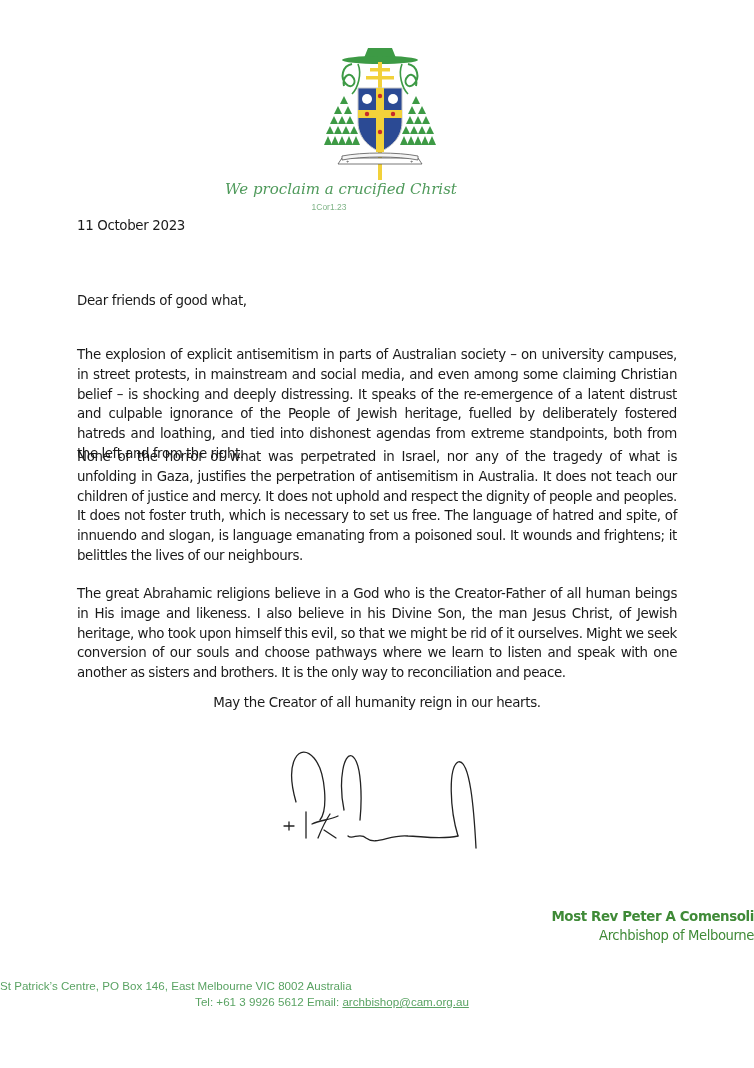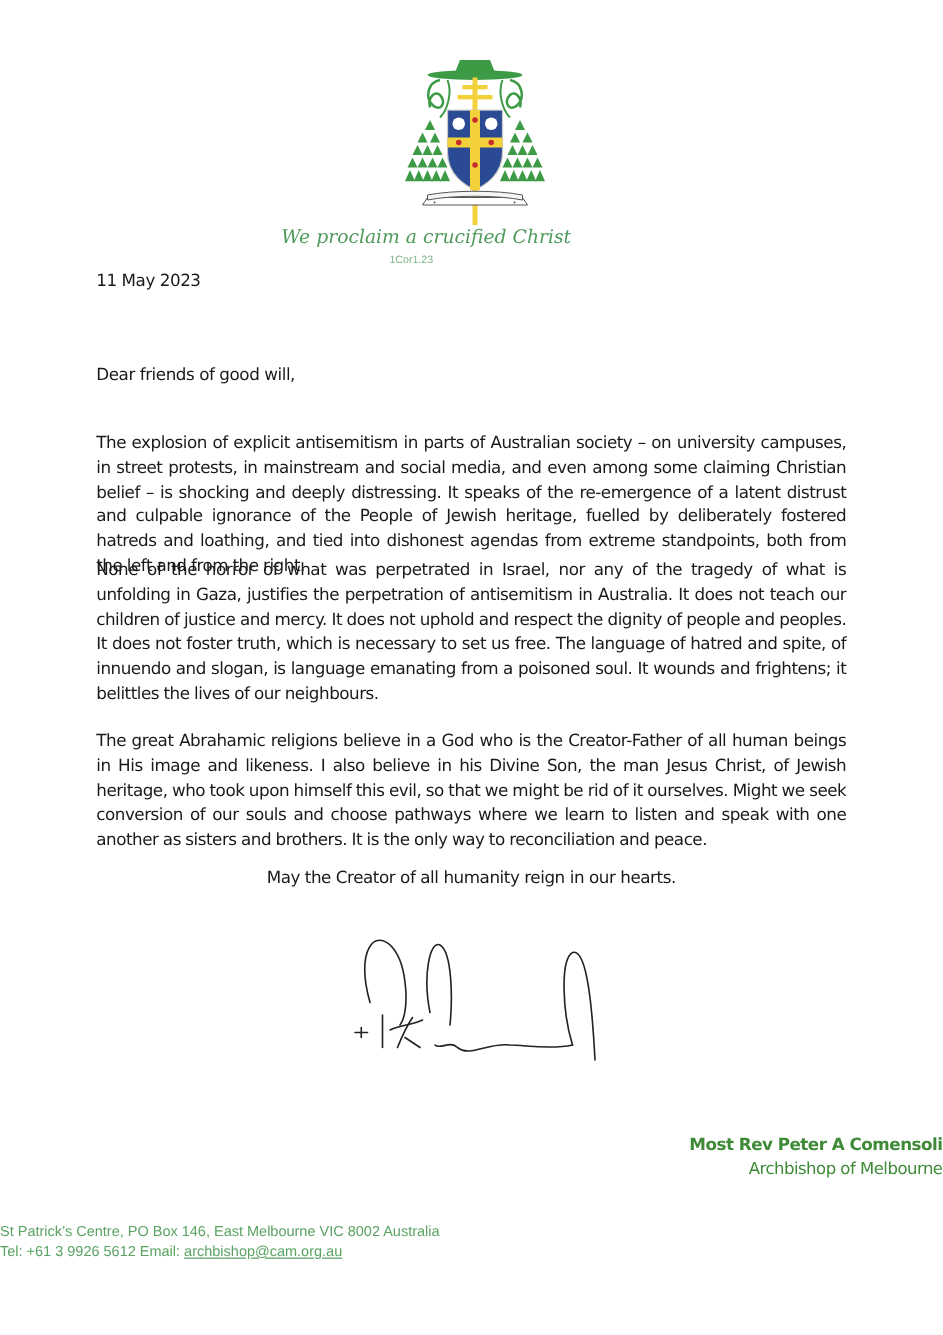--- a/index.html
+++ b/index.html
@@ -11,21 +11,21 @@
     .salutation { position: absolute; left: 77px; top: 293px; font-size: 13.4px; letter-spacing: -0.35px; }
     .para { position: absolute; left: 77px; width: 600px; font-size: 13.4px; line-height: 19.8px; letter-spacing: -0.38px; word-spacing: -0.3px; text-align: justify; text-align-last: left; }
     .p1 { top: 345px; }
     .p2 { top: 447px; }
     .p3 { top: 584px; }
     .closing { position: absolute; left: 0; width: 754px; top: 695px; text-align: center; font-size: 13.4px; letter-spacing: -0.35px; }
     .signature { position: absolute; left: 280px; top: 740px; width: 200px; height: 110px; }
     .name { position: absolute; left: 0; width: 754px; top: 909px; text-align: right; font-family: "DejaVu Sans", sans-serif; font-weight: bold; font-size: 13.4px; letter-spacing: -0.4px; color: #3f8a37; }
     .role { position: absolute; left: 0; width: 754px; top: 928px; text-align: right; font-size: 13.2px; letter-spacing: -0.4px; color: #3f8a37; }
     .addr { position: absolute; left: 0; width: 754px; top: 979px; font-family: "Liberation Sans", sans-serif; font-size: 11.6px; color: #5aa363; }
-    .contact { position: absolute; left: 0; width: 664px; top: 995px; text-align: left; font-family: "Liberation Sans", sans-serif; font-size: 11.6px; color: #5aa363; }
+    .contact { position: absolute; left: 0; width: 664px; top: 995px; text-align: center; font-family: "Liberation Sans", sans-serif; font-size: 11.6px; color: #5aa363; }
     .contact a { color: #5aa363; text-decoration: underline; }
   </style>
 </head>
 <body>
 
 <svg class="crest" viewBox="0 0 116 142" xmlns="http://www.w3.org/2000/svg">
 
   <path d="M46 4 L70 4 L74 14 L42 14 Z" fill="#3d9a45"></path>
   <ellipse cx="58" cy="16" rx="38" ry="4" fill="#3d9a45"></ellipse>
 
@@ -90,22 +90,22 @@
 
   <path d="M20 114 H96 L100 120 H16 Z" fill="#ffffff" stroke="#555" stroke-width="0.8"></path>
   <path d="M20 112 C40 108 76 108 96 112 L96 116 C76 112 40 112 20 116 Z" fill="#f5f5f5" stroke="#555" stroke-width="0.8"></path>
   <text x="24" y="119" font-size="4" fill="#444" font-family="DejaVu Sans, sans-serif">+</text>
   <text x="88" y="119" font-size="4" fill="#444" font-family="DejaVu Sans, sans-serif">+</text>
 </svg>
 
 <div class="motto">We proclaim a crucified Christ</div>
 <div class="ref">1Cor1.23</div>
 
-<div class="date">11 May 2023</div>
-<div class="salutation">Dear friends of good will,</div>
+<div class="date">11 October 2023</div>
+<div class="salutation">Dear friends of good what,</div>
 
 <div class="para p1">The explosion of explicit antisemitism in parts of Australian society – on university campuses, in street protests, in mainstream and social media, and even among some claiming Christian belief – is shocking and deeply distressing. It speaks of the re-emergence of a latent distrust and culpable ignorance of the People of Jewish heritage, fuelled by deliberately fostered hatreds and loathing, and tied into dishonest agendas from extreme standpoints, both from the left and from the right.</div>
 <div class="para p2">None of the horror of what was perpetrated in Israel, nor any of the tragedy of what is unfolding in Gaza, justifies the perpetration of antisemitism in Australia. It does not teach our children of justice and mercy. It does not uphold and respect the dignity of people and peoples. It does not foster truth, which is necessary to set us free. The language of hatred and spite, of innuendo and slogan, is language emanating from a poisoned soul. It wounds and frightens; it belittles the lives of our neighbours.</div>
 <div class="para p3">The great Abrahamic religions believe in a God who is the Creator-Father of all human beings in His image and likeness. I also believe in his Divine Son, the man Jesus Christ, of Jewish heritage, who took upon himself this evil, so that we might be rid of it ourselves. Might we seek conversion of our souls and choose pathways where we learn to listen and speak with one another as sisters and brothers. It is the only way to reconciliation and peace.</div>
 
 <div class="closing">May the Creator of all humanity reign in our hearts.</div>
 
 <svg class="signature" viewBox="0 0 200 110" xmlns="http://www.w3.org/2000/svg">
   <g fill="none" stroke="#222" stroke-width="1.3" stroke-linecap="round">
     <path d="M16 62 C4 20 20 2 34 18 C46 32 48 70 40 80"></path>

